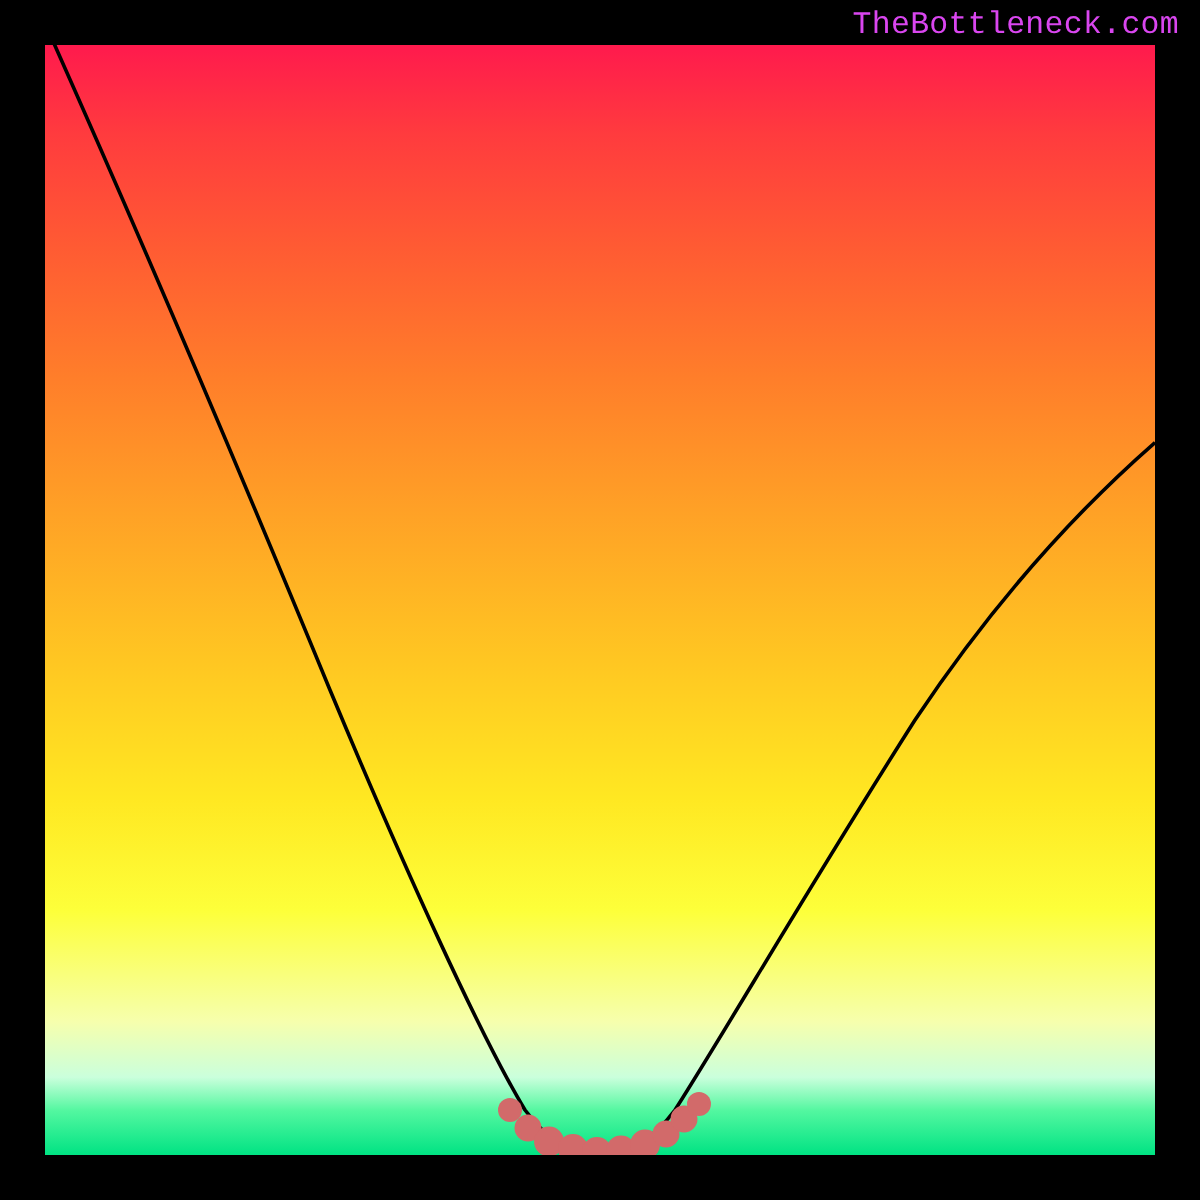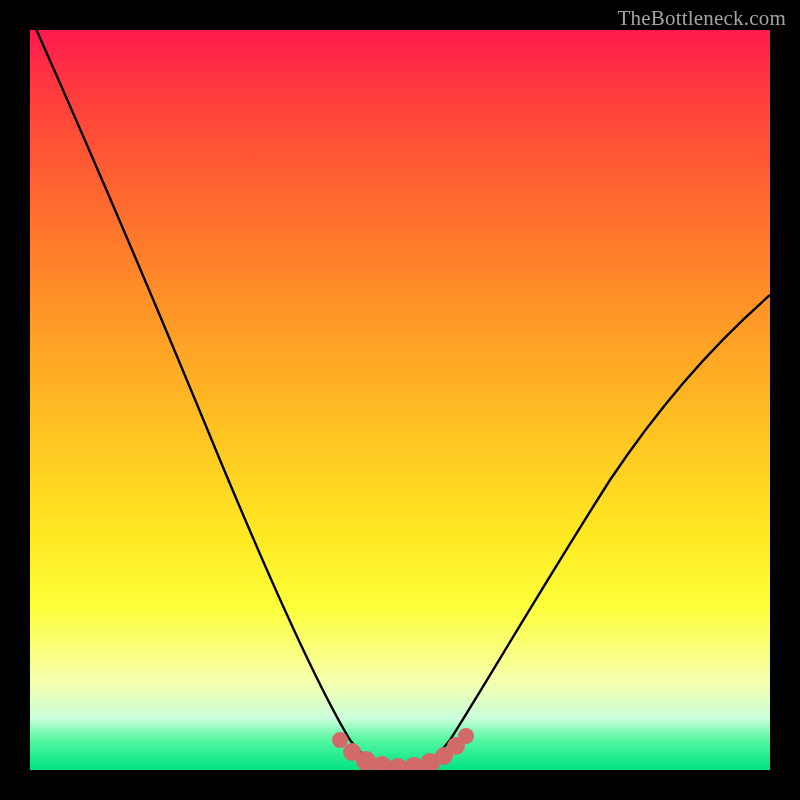--- a/index.html
+++ b/index.html
@@ -45,23 +45,23 @@
     );
   }
   svg.curve {
     position: absolute;
     inset: 0;
   }
   .watermark {
     position: absolute;
     top: 6px;
     right: 14px;
-    font-family: Liberation Serif, serif;
+    font-family: Liberation Mono, monospace;
     font-size: 21px;
-    color: #a3a3a3;
+    color: #d946ef;
     letter-spacing: 0.2px;
     user-select: none;
   }
 </style>
 </head>
 <body>
 
 <div class="frame">
 
   <div class="plot-area">

